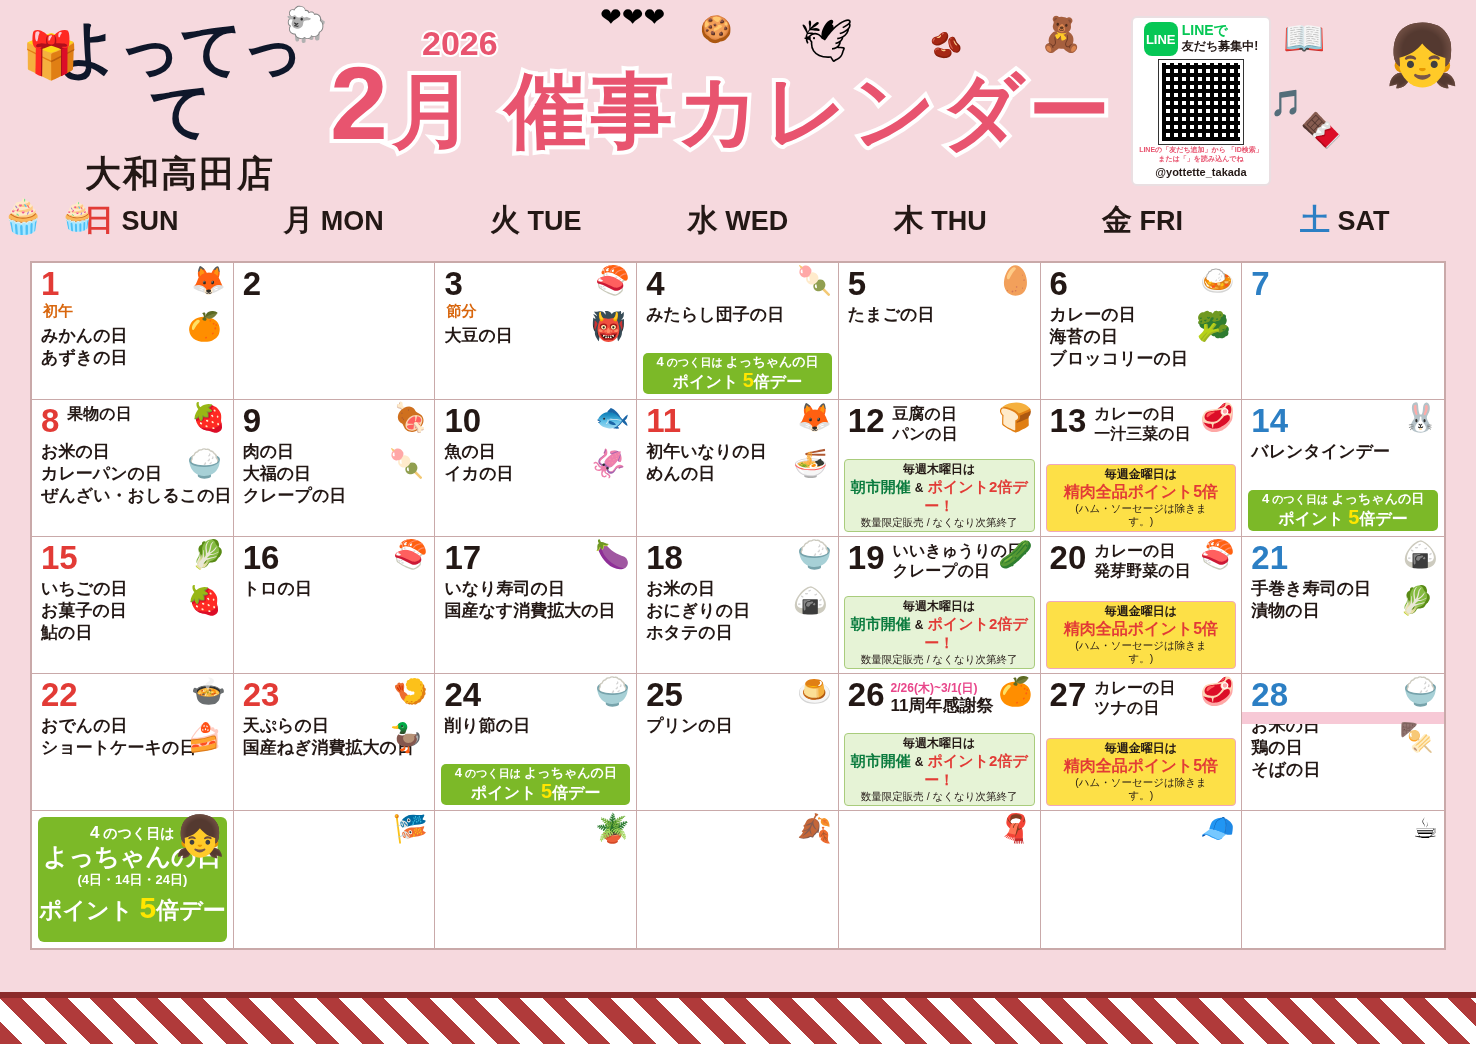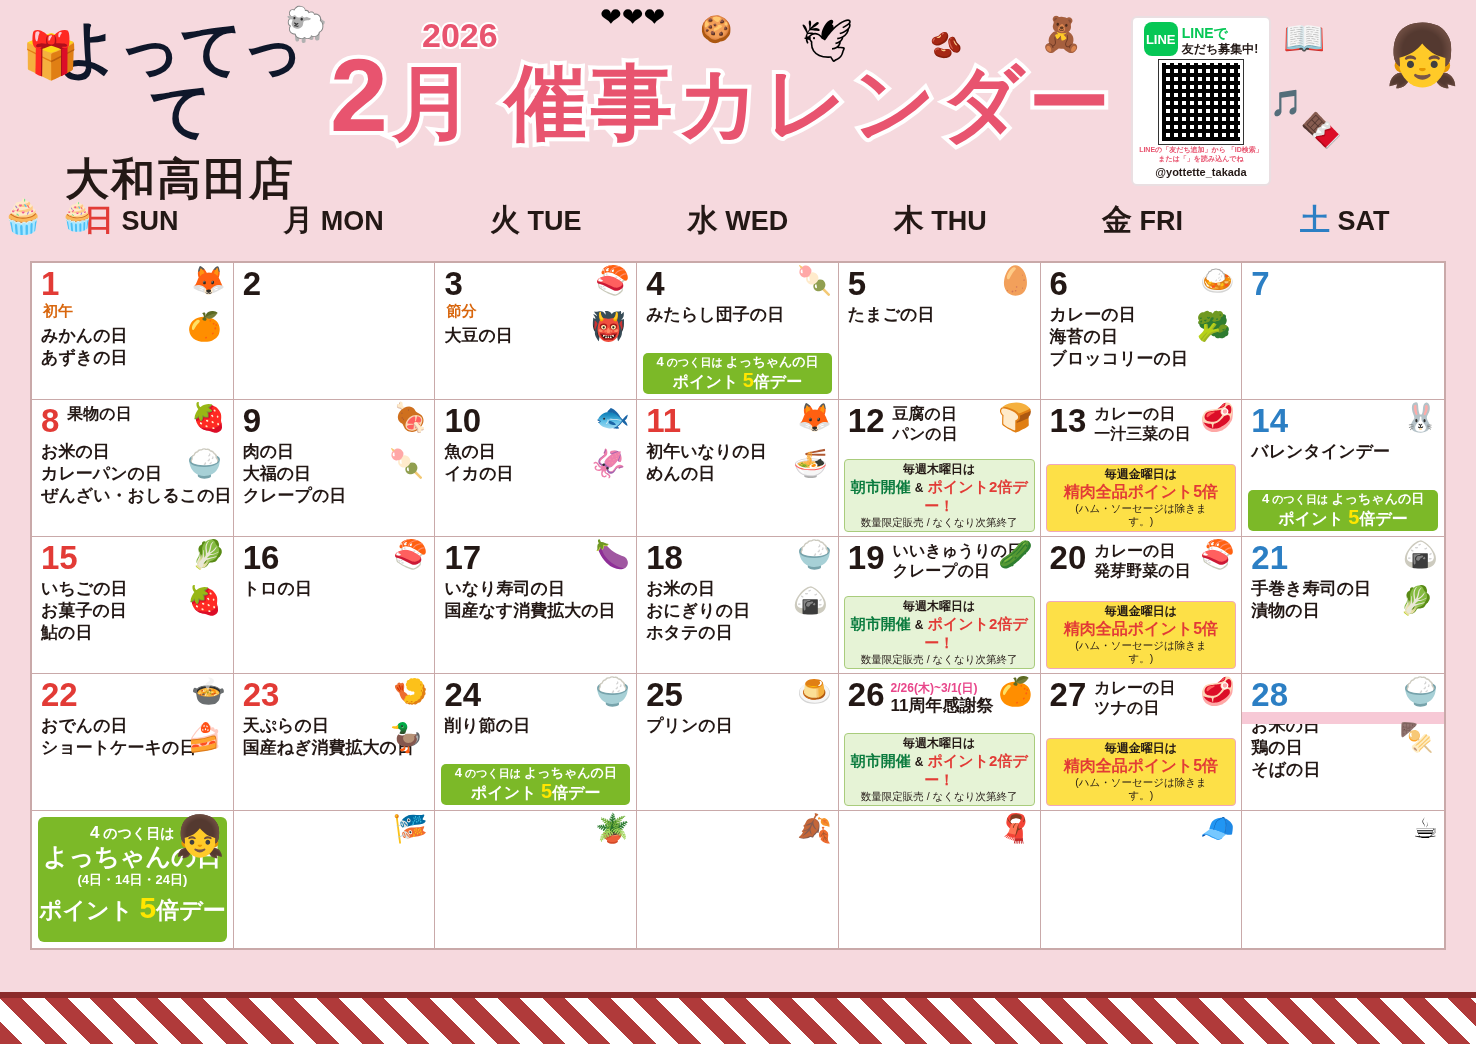--- a/index.html
+++ b/index.html
@@ -18,27 +18,27 @@
     box-sizing:border-box;
   }
   .logo{
     position:absolute;left:30px;top:18px;width:300px;text-align:center;
   }
   .logo .brand{
     font-size:62px;font-weight:bold;color:#0f172a;letter-spacing:-2px;
     line-height:1;
   }
   .logo .store{
-    font-size:44px;font-weight:bold;color:#231815;margin-top:8px;letter-spacing:2px;
+    font-size:36px;font-weight:bold;color:#231815;margin-top:8px;letter-spacing:2px;
   }
   .gift{
     position:absolute;left:-8px;top:10px;font-size:46px;
   }
   .title-wrap{
-    position:absolute;left:330px;top:30px;width:790px;
+    position:absolute;left:330px;top:38px;width:790px;
   }
   .year{
     position:absolute;left:92px;top:-14px;
     font-size:34px;font-weight:bold;color:#e8546f;
     -webkit-text-stroke:4px #fff;paint-order:stroke fill;
   }
   .maintitle{
     font-size:82px;font-weight:bold;color:#e8546f;
     -webkit-text-stroke:8px #ffffff;
     paint-order:stroke fill;
@@ -46,21 +46,21 @@
     white-space:nowrap;
     line-height:1.25;
   }
   .maintitle .big{font-size:104px;}
   
   .line-card{
     position:absolute;right:205px;top:16px;width:140px;height:170px;
     background:#fff;border:2px solid #eadfe2;border-radius:6px;
     text-align:center;box-sizing:border-box;padding:4px 3px;
   }
-  .line-top{display:flex;align-items:flex-end;justify-content:center;gap:4px;}
+  .line-top{display:flex;align-items:flex-start;justify-content:center;gap:4px;}
   .line-badge{
     width:34px;height:34px;background:#06c755;border-radius:8px;color:#fff;
     font-size:13px;font-weight:bold;display:flex;align-items:center;justify-content:center;
   }
   .line-txt{font-size:12px;font-weight:bold;color:#231815;line-height:1.2;text-align:left;}
   .line-txt b{color:#06c755;font-size:14px;}
   .qr{
     width:78px;height:78px;margin:4px auto 2px;
     background:
       repeating-linear-gradient(90deg,#000 0 4px,#fff 4px 8px),

